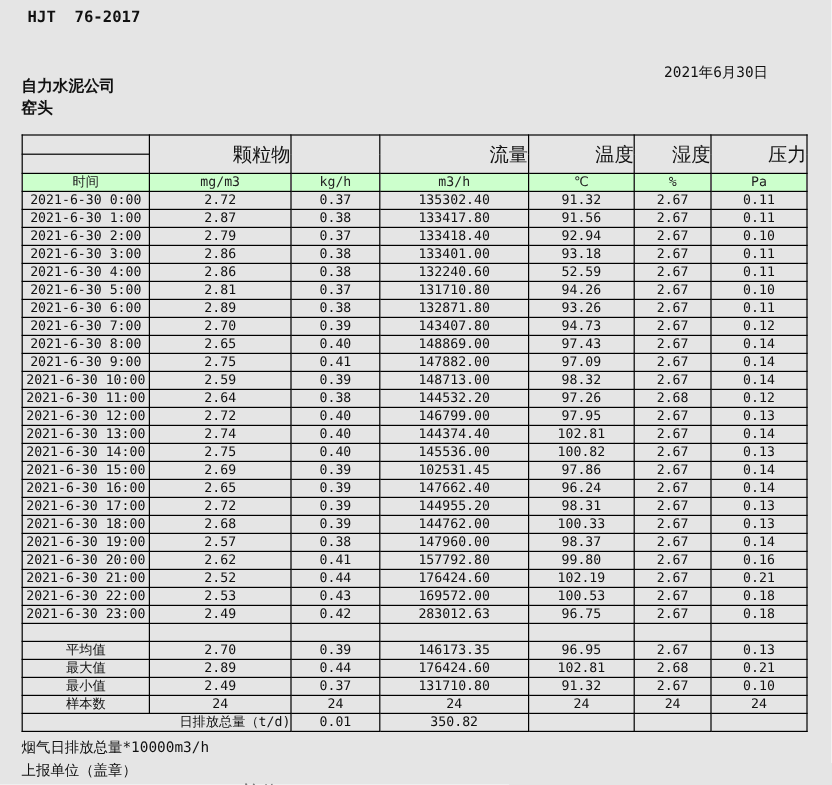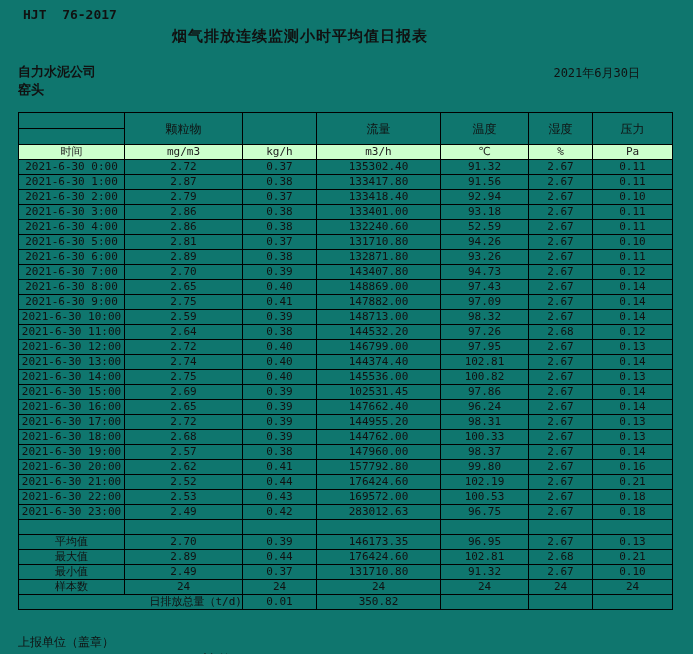--- a/index.html
+++ b/index.html
@@ -1,38 +1,38 @@
 <!DOCTYPE html>
 <html><head>
 <meta charset="utf-8">
 <style>
   html,body{margin:0;padding:0;background:#fff;}
   .page{
     position:relative;
     width:693px;height:654px;
-    background:#0f766e;
+    background:#e5e5e5;
     font-family:"DejaVu Sans Mono","DejaVu Sans",sans-serif;
     color:#111;
     overflow:hidden;
   }
   .doc-code{
     position:absolute;left:23px;top:7px;
     font-weight:bold;font-size:13px;white-space:pre;
     font-family:"DejaVu Sans Mono","Liberation Mono",monospace;
   }
   .title{
     position:absolute;left:0;top:27px;width:600px;
     text-align:center;font-weight:bold;font-size:15px;letter-spacing:1px;
   }
   .company{
     position:absolute;left:18px;top:63px;
     font-weight:bold;font-size:13px;text-align:center;
   }
   .report-date{
-    position:absolute;right:53px;top:65px;
+    position:absolute;right:53px;top:52px;
     font-size:12px;
     margin-left:34px;
   }
   .location{
     position:absolute;left:18px;top:81px;
     font-weight:bold;font-size:13px;
   }
   table.report{
     position:absolute;left:18px;top:112px;
     width:654px;
@@ -45,21 +45,22 @@
     padding:0;
     height:14px;
     font-size:11px;
     line-height:14px;
     text-align:center;
     white-space:nowrap;
     overflow:hidden;
   }
   table.report thead tr.hrow td{
     height:15px;
-    font-size:12px;
+    font-size:16px;
+    text-align:right;
   }
   table.report tr.green td{
     background:#ccffcc;
     color:#222;
     height:14px;
   }
   table.report td.left{
     text-align:right;
   }
   .footnote{
@@ -75,21 +76,20 @@
     font-size:17px;
     margin-top:16px;
   }
 </style>
 </head>
 <body>
 
 <div class="page">
 
   <div class="doc-code">HJT  76-2017</div>
-  <div class="title">烟气排放连续监测小时平均值日报表</div>
   <div class="company">自力水泥公司</div>
   <div class="report-date">2021年6月30日</div>
   <div class="location">窑头</div>
 
   <table class="report">
     <colgroup>
       <col style="width:106px">
       <col style="width:118px">
       <col style="width:74px">
       <col style="width:124px">
@@ -386,16 +386,17 @@
           <td colspan="2" class="left">日排放总量（t/d)</td>
           <td>0.01</td>
           <td>350.82</td>
           <td></td>
           <td></td>
           <td></td>
         </tr>
       </tbody>
   </table>
 
+  <div class="footnote">烟气日排放总量*10000m3/h</div>
   <div class="report-unit">上报单位（盖章）</div>
   <div class="unit-label">单位</div>
 
 </div>
 
 </body></html>

